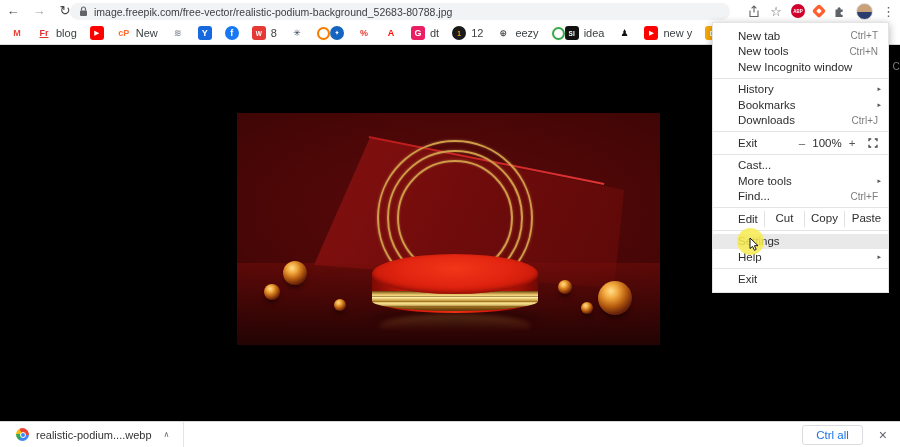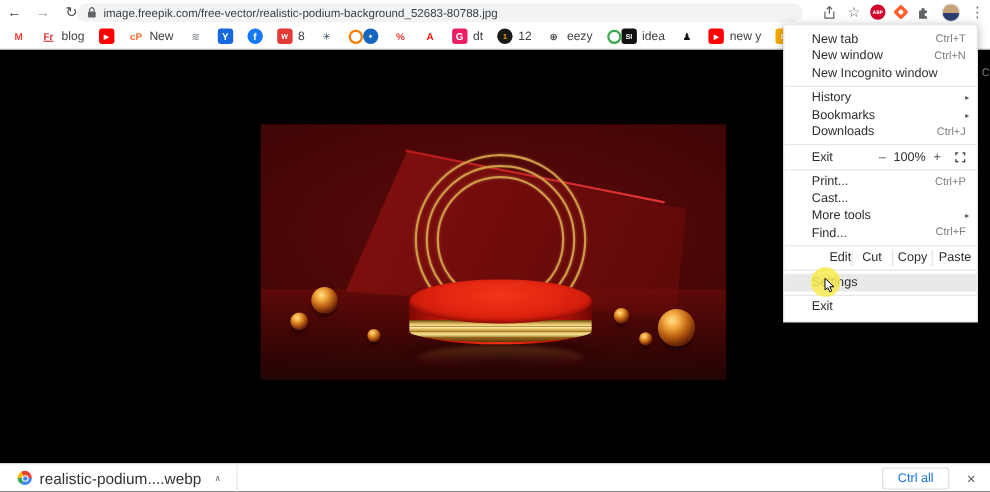--- a/index.html
+++ b/index.html
@@ -78,36 +78,36 @@
   .menu-row { height:15.5px; display:flex; align-items:center; padding:0 10px 0 25px; position:relative; }
   .menu-row .lbl { flex:1; white-space:nowrap; position:relative; z-index:2; }
   .menu-row .sc { color:#7c7c7c; font-size:10px; white-space:nowrap;margin-left:40px; }
   .menu-row .arrow { color:#555; font-size:7px; margin-right:-3px; }
   .menu-sep { border-top:1px solid #e4e4e4; margin:3px 0; }
   .menu-row.hover { background:#e9e9e9; }
   .menu-row.zoom .lbl { flex:1; }
   .menu-row.zoom .zbtn { width:16px; text-align:center; color:#555; }
   .menu-row.zoom .zval { width:34px; text-align:center; }
   .menu-row.edit { padding:0 0 0 0; }
-  .menu-row.edit .elabel { flex:1; padding-left:41px; }
+  .menu-row.edit .elabel { flex:1; padding-left:25px; }
   .menu-row.edit .ecell { width:40px; text-align:center; border-left:1px solid #e2e2e2; height:100%; line-height:15.5px; }
   .menu-row.edit .ecell:last-child { width:44px; }
   .click-circle { position:absolute; left:24px; top:-6px; width:27px; height:27px; border-radius:50%;
     background:rgba(247,235,80,.85); z-index:3; pointer-events:none; }
   .cursor-svg { position:absolute; left:36px; top:3px; z-index:4; pointer-events:none; }
 
   
   .dlbar { position:absolute; left:0; right:0; bottom:0; height:26px; background:#fff;
     border-top:1px solid #d6d6d6; display:flex; align-items:center; z-index:6; }
   .dl-item { display:flex; align-items:center; gap:7px; padding:0 14px 0 16px; height:100%;
     border-right:1px solid #e4e4e4; }
   .dl-icon { width:13px; height:13px; border-radius:50%; position:relative;
     background:conic-gradient(from -30deg, #ea4335 0 120deg, #4285f4 120deg 240deg, #34a853 240deg 300deg, #fbbc04 300deg 360deg); }
   .dl-icon::after { content:''; position:absolute; inset:3.5px; background:#4285f4; border:1px solid #fff; border-radius:50%; }
-  .dl-name { font-size:14px; color:#333; }
+  .dl-name { font-size:11px; color:#333; }
   .dl-chev { color:#666; font-size:8px; margin-left:5px; }
   .show-all { margin-left:auto; margin-right:16px; border:1px solid #dadce0; border-radius:3px;
     background:#fff; color:#1a73e8; font-size:11.5px; padding:3px 13px; font-family:inherit; }
   .dl-close { color:#5f6368; font-size:14px; margin-right:13px; line-height:1; }
 </style>
 </head>
 <body>
 
 <div class="page">
   <div class="fp-image">
@@ -297,21 +297,21 @@
       </div>
     </div>
 </div>
 
 <div class="menu">
     <div class="menu-row">
       <span class="lbl">New tab</span>
       <span class="sc">Ctrl+T</span>
     </div>
     <div class="menu-row">
-      <span class="lbl">New window</span>
+      <span class="lbl">New tools</span>
       <span class="sc">Ctrl+N</span>
     </div>
     <div class="menu-row">
       <span class="lbl">New Incognito window</span>
       <span class="sc">Ctrl+Shift+N</span>
     </div>
     <div class="menu-sep"></div>
     <div class="menu-row">
       <span class="lbl">History</span>
       <span class="arrow">▸</span>
@@ -331,24 +331,20 @@
       <span class="zval">100%</span>
       <span class="zbtn">+</span>
       <span style="margin-left: 8px; display: flex;">
         <svg width="10" height="10" viewBox="0 0 10 10">
           <path d="M1 3.2V1h2.2M6.8 1H9v2.2M9 6.8V9H6.8M3.2 9H1V6.8" fill="none" stroke="#444" stroke-width="1.3"></path>
         </svg>
       </span>
     </div>
     <div class="menu-sep"></div>
     <div class="menu-row">
-      <span class="lbl">Print...</span>
-      <span class="sc">Ctrl+P</span>
-    </div>
-    <div class="menu-row">
       <span class="lbl">Cast...</span>
     </div>
     <div class="menu-row">
       <span class="lbl">More tools</span>
       <span class="arrow">▸</span>
     </div>
     <div class="menu-row">
       <span class="lbl">Find...</span>
       <span class="sc">Ctrl+F</span>
     </div>
@@ -359,20 +355,24 @@
       <span class="ecell">Copy</span>
       <span class="ecell">Paste</span>
     </div>
     <div class="menu-sep"></div>
     <div class="menu-row hover">
       <span class="lbl">Settings</span>
       <span class="click-circle"></span>
       <span class="cursor-svg"><svg width="11" height="15" viewBox="0 0 11 15">
           <path d="M1 1v10.5l2.6-2 1.8 3.8 1.8-.9-1.8-3.7H9z" fill="#fff" stroke="#000" stroke-width="0.9"></path>
         </svg></span>
+    </div>
+    <div class="menu-row">
+      <span class="lbl">Help</span>
+      <span class="arrow">▸</span>
     </div>
     <div class="menu-sep"></div>
     <div class="menu-row">
       <span class="lbl">Exit</span>
     </div>
   </div>
 
 <div class="dlbar">
   <div class="dl-item">
     <span class="dl-icon"></span>

